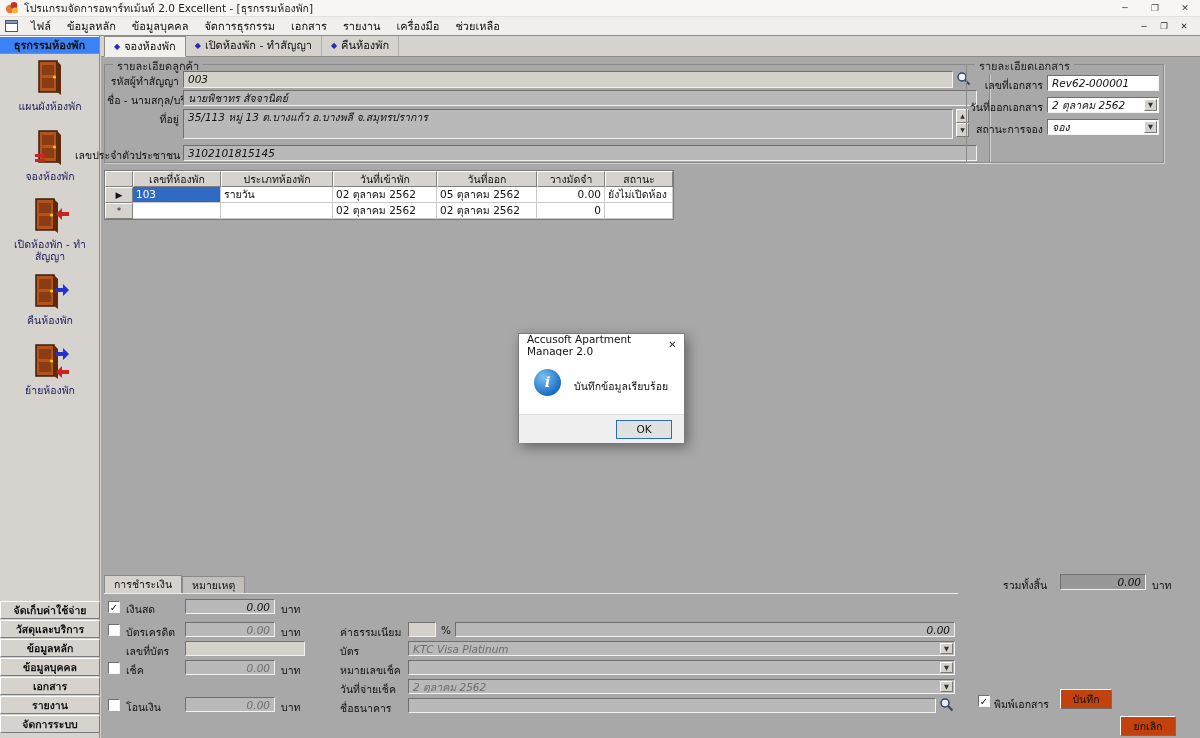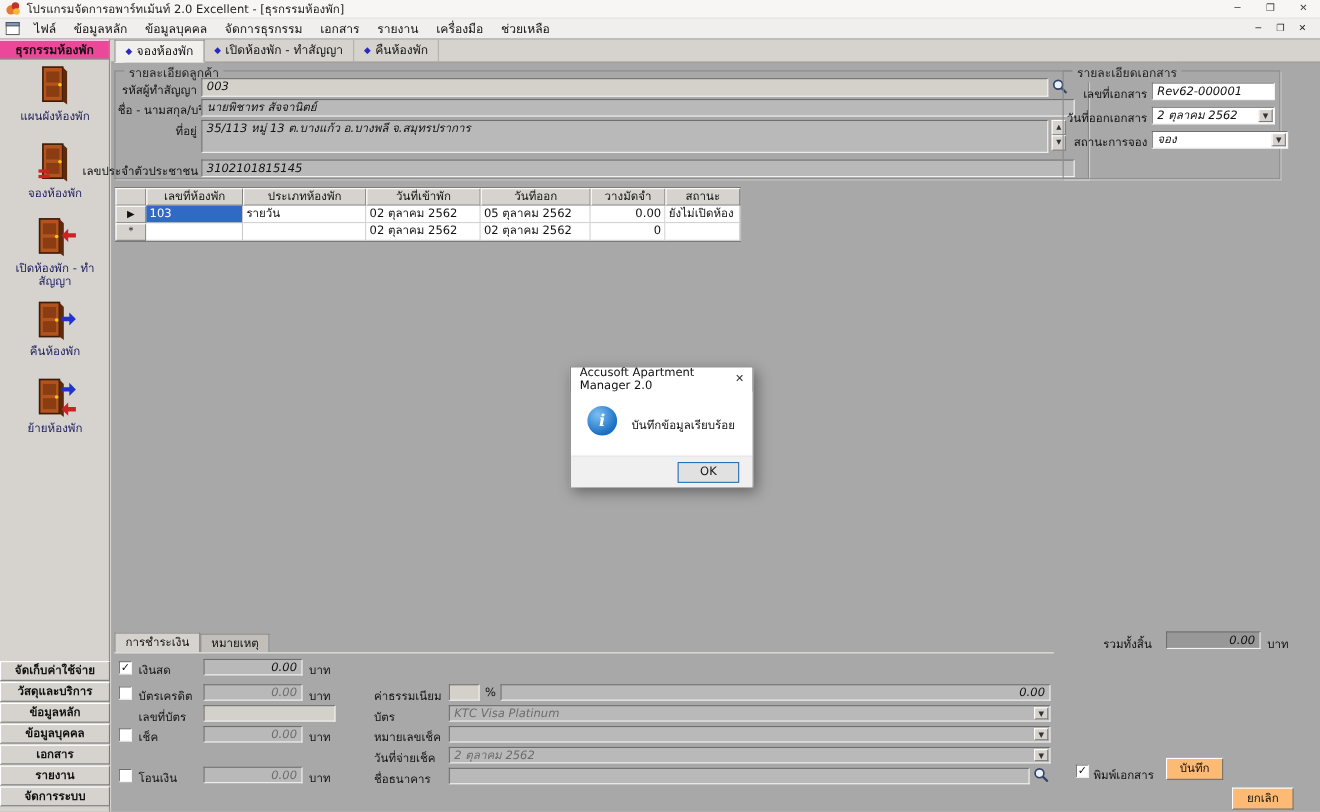--- a/index.html
+++ b/index.html
@@ -12,21 +12,21 @@
   .win-controls { margin-left:auto; display:flex; }
   .win-btn { width:30px; height:17px; text-align:center; line-height:17px; font-size:9px; color:#444; }
   .menubar { position:absolute; left:0; top:17px; width:1200px; height:19px; background:#f0efed; border-bottom:1px solid #8f8c87; display:flex; align-items:center; }
   .menu-item { padding:0 8px; height:19px; line-height:19px; color:#111; }
   .mdi-controls { margin-left:auto; display:flex; padding-right:6px; }
   .mdi-btn { width:20px; text-align:center; font-size:8.5px; color:#222; }
   .miniicon { margin:0 5px; display:block; }
 
   
   .sidebar { position:absolute; left:0; top:36px; width:100px; height:702px; background:#d6d3ce; border-right:1px solid #8f8c87; }
-  .sidebar-header { height:18px; line-height:18px; text-align:center; font-weight:bold; font-size:11px; border-bottom:1px solid #8f8c87; border-top:1px solid #ffffff; background:#ec4899; color:#111; }
+  .sidebar-header { height:18px; line-height:18px; text-align:center; font-weight:bold; font-size:11px; border-bottom:1px solid #8f8c87; border-top:1px solid #ffffff; background:#3b82f6; color:#111; }
   .nav-item { position:absolute; left:0; width:100px; text-align:center; }
   .nav-item .ic { position:relative; display:inline-block; height:38px; }
   .nav-label { display:block; margin-top:1px; font-size:10.5px; color:#1c1c5e; line-height:12px; padding:0 2px; }
   .bottom-nav { position:absolute; left:0; bottom:4px; width:100px; }
   .bottom-btn { height:18px; line-height:17px; text-align:center; font-weight:bold; font-size:10.5px; background:#d6d3ce; border:1px solid; border-color:#ffffff #7a7a7a #7a7a7a #ffffff; margin-bottom:1px; color:#111; }
 
   
   .main-bg { position:absolute; left:101px; top:57px; width:1099px; height:681px; background:#a8a8a8; }
   .tabstrip { position:absolute; left:101px; top:36px; width:1099px; height:21px; background:#d6d3ce; border-bottom:1px solid #8f8c87; display:flex; align-items:flex-end; padding-left:3px; }
   .tab { display:flex; align-items:center; gap:4px; padding:0 9px; height:20px; line-height:20px; border-right:1px solid #b3b0aa; color:#111; }
@@ -66,21 +66,21 @@
   .dlg-footer { height:29px; background:#f0f0f0; display:flex; align-items:center; justify-content:flex-end; padding-right:12px; border-top:1px solid #e0e0e0; }
   .ok-btn { width:56px; height:19px; background:#e1e1e1; border:1px solid #2a6fb5; font-size:10.5px; text-align:center; line-height:17px; color:#111; }
 
   
   .ptab { display:flex; align-items:center; padding:0 9px; height:17px; line-height:17px; border:1px solid #8a8a8a; border-bottom:none; background:#c2bfba; font-size:10.5px; color:#111; }
   .ptab.sel { background:#d6d3ce; height:18px; }
   .ptabs { position:absolute; left:104px; top:575px; display:flex; align-items:flex-end; }
   .pline { position:absolute; left:104px; top:593px; width:854px; border-top:1px solid #eceae6; }
   .chk { position:absolute; width:12px; height:12px; background:#fff; border-top:1px solid #6f6f6f; border-left:1px solid #6f6f6f; border-bottom:1px solid #f2f2f2; border-right:1px solid #f2f2f2; font-size:10px; line-height:11px; text-align:center; color:#111; }
   .plabel { position:absolute; font-size:10.5px; color:#111; white-space:nowrap; }
-  .btn { position:absolute; background:#fdba74; border:1px solid; border-color:#ffffff #6e6e6e #6e6e6e #ffffff; text-align:center; font-size:10.5px; color:#111; }
+  .btn { position:absolute; background:#c2410c; border:1px solid; border-color:#ffffff #6e6e6e #6e6e6e #ffffff; text-align:center; font-size:10.5px; color:#111; }
 </style>
 </head>
 <body>
 
 <div id="window">
 
   <div class="titlebar">
     <svg class="miniicon" width="14" height="14" viewBox="0 0 14 14">
       <circle cx="5" cy="8" r="4.2" fill="#e8792c"></circle>
         <circle cx="9" cy="4.5" r="3.4" fill="#c23327"></circle>
@@ -241,21 +241,21 @@
   <div class="groupbox" style="left:966px; top:64px; width:198px; height:99px;">
     <span class="group-title">รายละเอียดเอกสาร</span>
     <span class="flabel" style="left:0px; top:12px; width:76px;">เลขที่เอกสาร</span>
     <div class="field fw sunk" style="left:80px; top:10px; width:112px; height:16px;">Rev62-000001</div>
     <span class="flabel" style="left:-4px; top:34px; width:80px;">วันที่ออกเอกสาร</span>
     <div class="field fw sunk" style="left:80px; top:32px; width:112px; height:16px; padding-right:15px;">
       <span>2  ตุลาคม   2562</span>
       <span class="cbtn">▼</span>
     </div>
     <span class="flabel" style="left:0px; top:56px; width:76px;">สถานะการจอง</span>
-    <div class="field fw sunk" style="left:80px; top:54px; width:124px; height:16px; padding-right:15px;">
+    <div class="field fw sunk" style="left:80px; top:54px; width:112px; height:16px; padding-right:15px;">
       <span>จอง</span>
       <span class="cbtn">▼</span>
     </div>
   </div>
 
   <div class="tbl">
     <div class="th"></div>
     <div class="th">เลขที่ห้องพัก</div>
     <div class="th">ประเภทห้องพัก</div>
     <div class="th">วันที่เข้าพัก</div>

